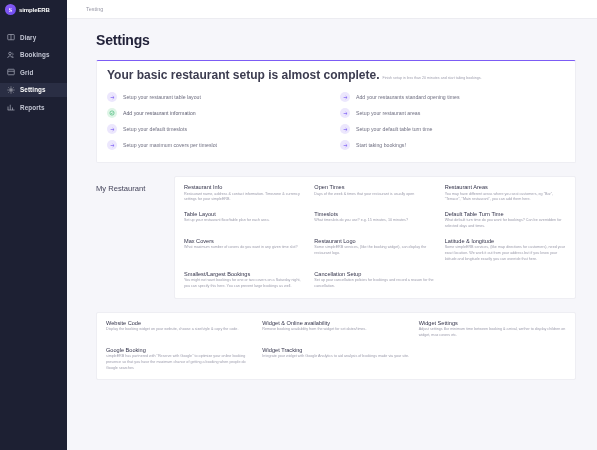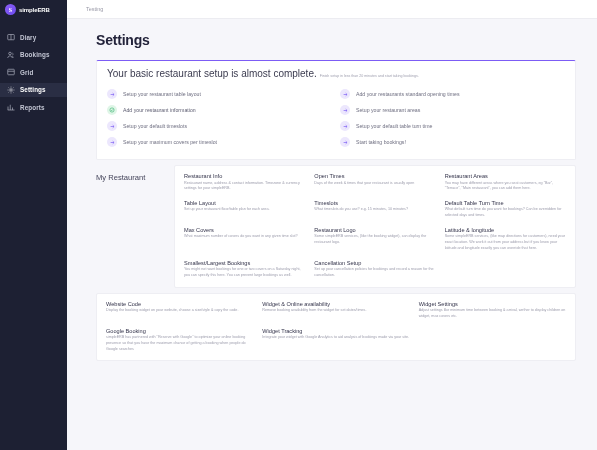--- a/index.html
+++ b/index.html
@@ -88,42 +88,42 @@
   
   .panel {
     background: #ffffff;
     margin: 12px 21px 0 29px;
     border-radius: 2px;
     border: 1px solid #eeeef3;
     border-top: 1.5px solid #7c5cf5;
     padding: 7px 10px 9px 10px;
   }
   .panel-head { margin-bottom: 7px; display: flex; align-items: baseline; gap: 3px; }
-  .panel-title { font-size: 10px; color: #3c3c50; font-weight: normal; }
+  .panel-title { font-size: 12px; color: #3c3c50; font-weight: bold; }
   .panel-sub { font-size: 3.6px; color: #a0a0b0; }
   .checklist { display: grid; grid-template-columns: 1fr 1fr; column-gap: 8px; row-gap: 0; }
   .check-row {
     display: flex; align-items: center; gap: 6px;
     height: 16px;
   }
   .bullet {
     width: 10px; height: 10px; border-radius: 50%;
     display: flex; align-items: center; justify-content: center;
     flex: 0 0 10px;
   }
   .bullet.todo { background: #ece7fd; color: #7c5cf5; }
   .bullet.done { background: #dff5e7; color: #3fb776; }
   .bullet svg { display:block; }
   .check-label { font-size: 5.2px; color: #6e6e80; }
   .check-row.done .check-label { color: #5c5c70; }
 
   
   .section {
     display: flex;
-    margin: 5px 21px 0 29px;
+    margin: 13px 21px 0 29px;
     background: transparent;
   }
   .section-title {
     width: 78px;
     flex: 0 0 78px;
     font-size: 7.6px;
     color: #44445a;
     padding-top: 8px;
   }
   .section-body {

